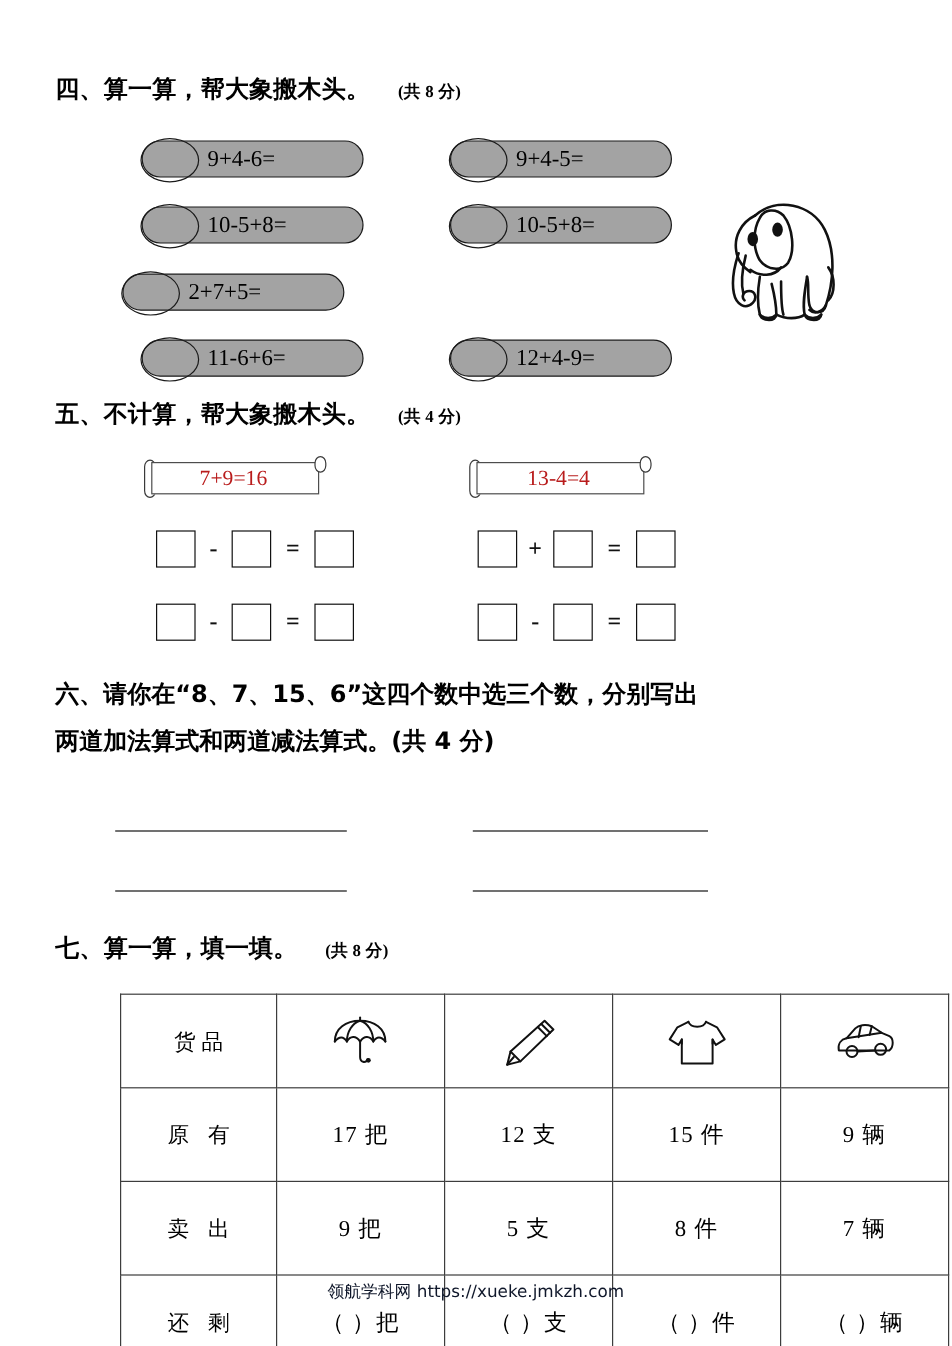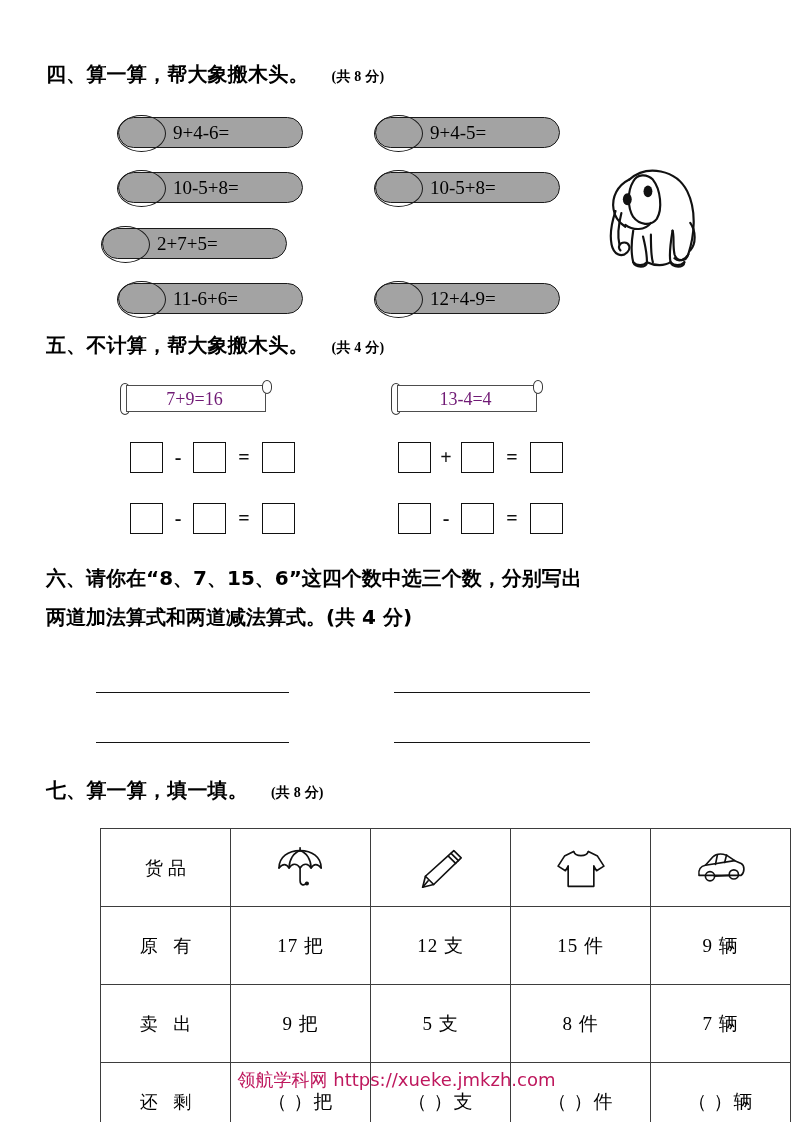--- a/index.html
+++ b/index.html
@@ -115,21 +115,21 @@
   }
   .scroll .roll.left { left: 3px; }
   .scroll .roll.right { right: 0px; top: -2px; height: 14px; }
   .scroll .text {
     position: absolute;
     left: 0; right: 0; top: 50%;
     transform: translateY(-50%);
     text-align: center;
     font-family: "Liberation Serif", serif;
     font-size: 18px;
-    color: #701a75;
+    color: #b91c1c;
   }
 
   
   .eqrow {
     position: absolute;
     display: flex;
     align-items: center;
     gap: 0px;
   }
   .eqrow .bx {
@@ -188,22 +188,22 @@
   .goods-table .icon-cell svg { display: block; margin: 0 auto; }
 
   
   .footer {
     position: absolute;
     left: 0;
     right: 0;
     top: 1068px;
     text-align: center;
     font-family: "DejaVu Sans", "Liberation Sans", sans-serif;
-    font-size: 18px;
-    color: #be185d;
+    font-size: 14px;
+    color: #0f172a;
   }
 </style>
 </head>
 <body>
 
 <div class="page">
 
   <div class="section-title" style="top:62px;">
     <span>四、算一算，帮大象搬木头。</span><span class="score">(共 8 分)</span>
   </div>

